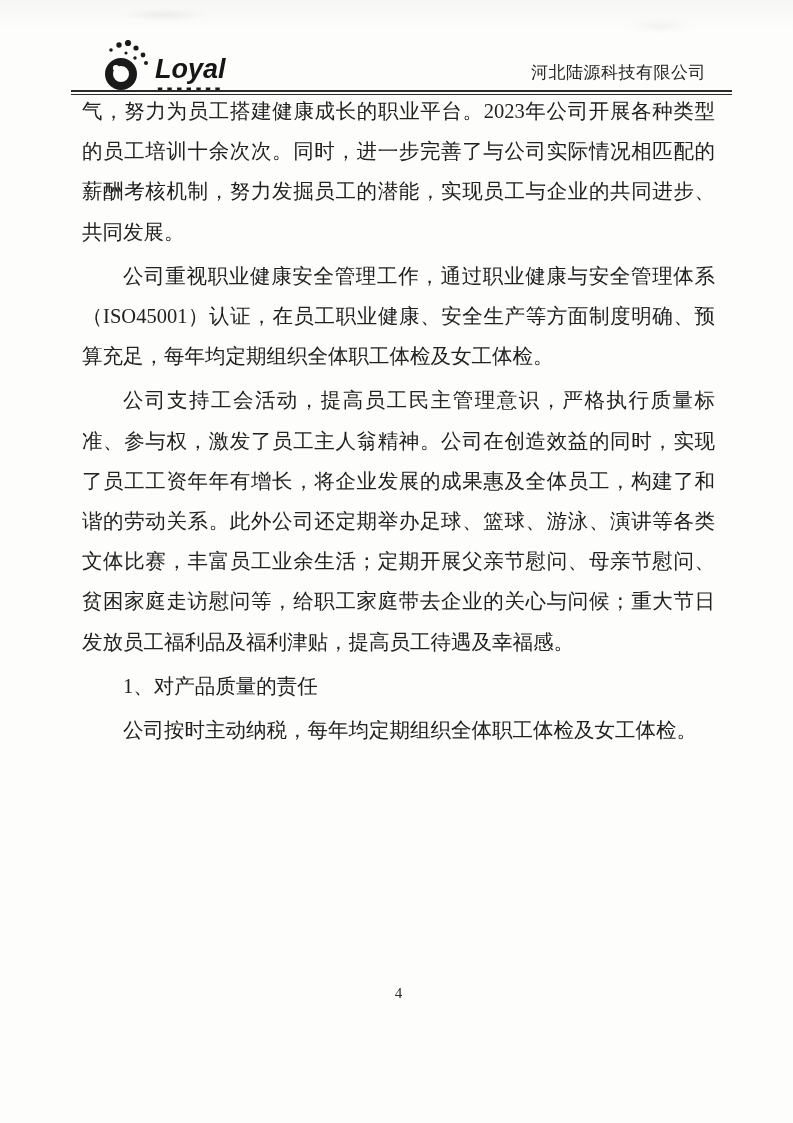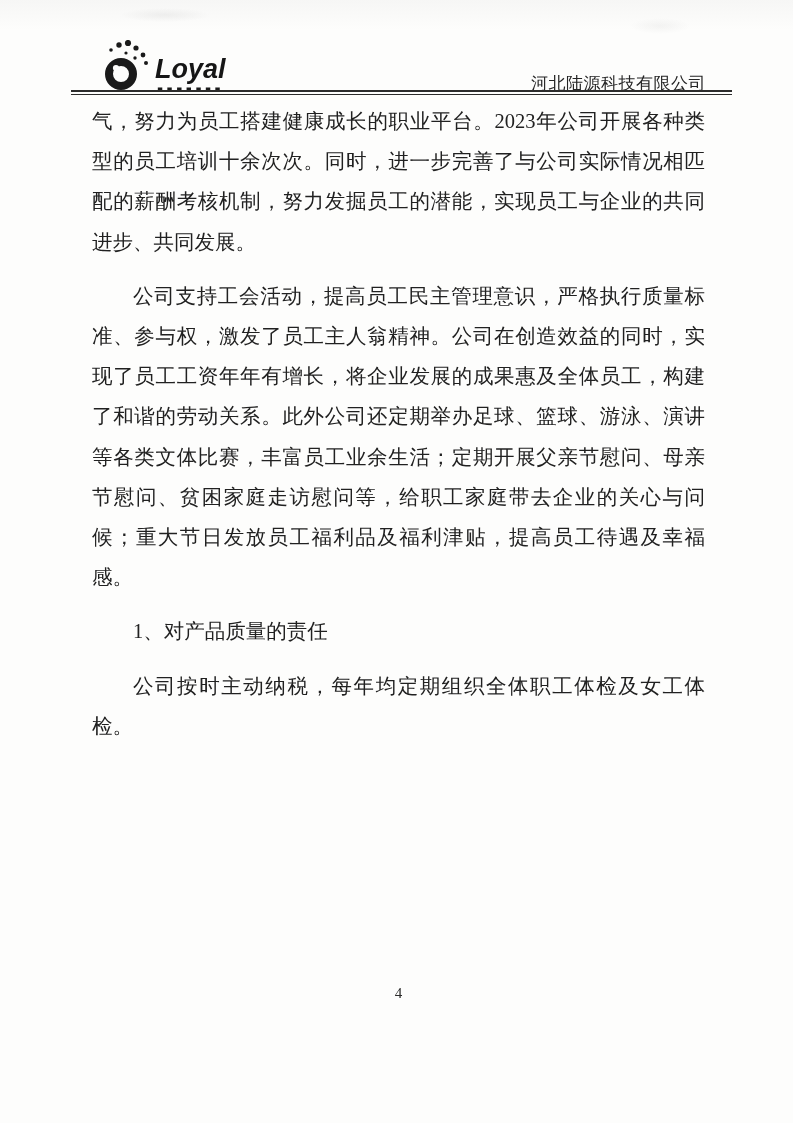--- a/index.html
+++ b/index.html
@@ -31,37 +31,37 @@
     font-family:"Liberation Sans","DejaVu Sans",sans-serif;
     font-weight:bold;font-style:italic;
     font-size:27px;line-height:26px;color:#161616;letter-spacing:0;
   }
   .logo-marks{
     font-size:9px;line-height:9px;letter-spacing:3.5px;color:#1a1a1a;
     margin-top:3px;margin-left:2px;
     font-family:"DejaVu Sans",sans-serif;
   }
   .company-name{
-    position:absolute;right:26px;bottom:0;
+    position:absolute;right:26px;bottom:11px;
     font-size:17px;color:#252525;letter-spacing:.5px;
     font-family:"Liberation Serif","DejaVu Serif",serif;
   }
   .header-rule{
     position:absolute;left:71px;top:90px;width:661px;height:2px;
     border-top:2.5px solid #2c2c2c;border-bottom:1.5px solid #2c2c2c;
   }
 
   
   .doc-body{
     position:absolute;left:78px;top:87px;width:641px;
     font-size:20.5px;line-height:40.2px;
     text-align:justify;
     color:#212121;
   }
-  .block{margin:14px;}
+  .block{margin:4px;}
   .indent{text-indent:2em;}
   .heading{text-indent:2em;}
 
   
   .footer{position:absolute;left:78px;top:984px;width:641px;text-align:center;}
   .page-number{font-size:15px;color:#2a2a2a;font-family:"Liberation Serif",serif;}
 </style>
 </head>
 <body>
 
@@ -90,20 +90,21 @@
         <span class="logo-marks">▪▪▪▪▪▪▪</span>
       </span>
     </div>
     <span class="company-name">河北陆源科技有限公司</span>
   </div>
 
   <div class="header-rule"></div>
 
   <div class="doc-body">
     <p class="block">气，努力为员工搭建健康成长的职业平台。2023年公司开展各种类型的员工培训十余次次。同时，进一步完善了与公司实际情况相匹配的薪酬考核机制，努力发掘员工的潜能，实现员工与企业的共同进步、共同发展。</p>
+    <p class="block indent">公司重视职业健康安全管理工作，通过职业健康与安全管理体系（ISO45001）认证，在员工职业健康、安全生产等方面制度明确、预算充足，每年均定期组织全体职工体检及女工体检。</p>
     <p class="block indent">公司支持工会活动，提高员工民主管理意识，严格执行质量标准、参与权，激发了员工主人翁精神。公司在创造效益的同时，实现了员工工资年年有增长，将企业发展的成果惠及全体员工，构建了和谐的劳动关系。此外公司还定期举办足球、篮球、游泳、演讲等各类文体比赛，丰富员工业余生活；定期开展父亲节慰问、母亲节慰问、贫困家庭走访慰问等，给职工家庭带去企业的关心与问候；重大节日发放员工福利品及福利津贴，提高员工待遇及幸福感。</p>
     <p class="block heading">1、对产品质量的责任</p>
     <p class="block indent">公司按时主动纳税，每年均定期组织全体职工体检及女工体检。</p>
   </div>
 
   <div class="footer">
     <span class="page-number">4</span>
   </div>
 </div>
 

